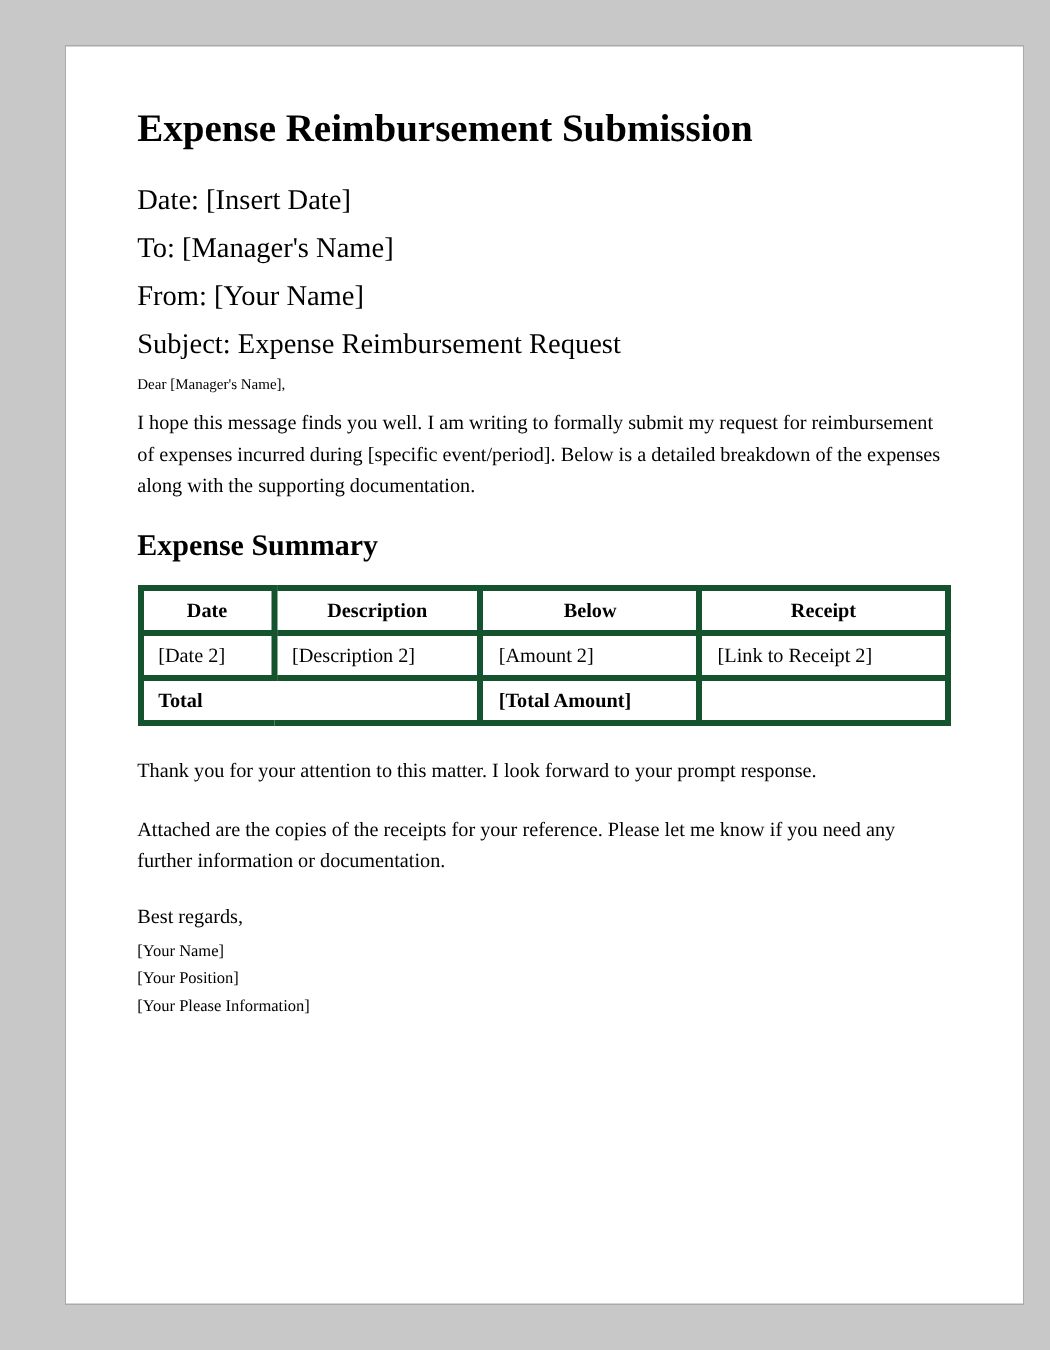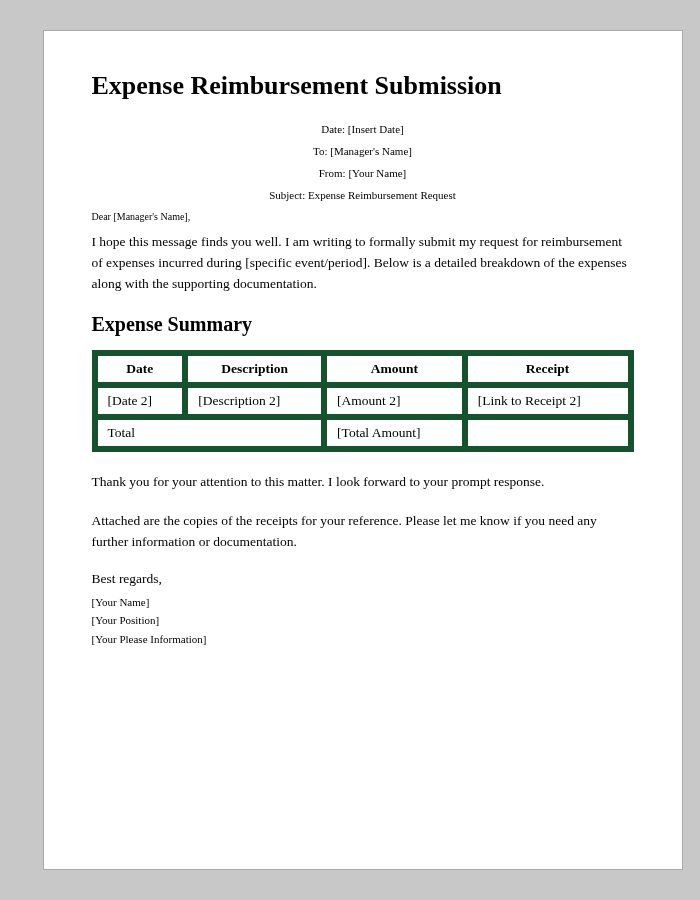--- a/index.html
+++ b/index.html
@@ -29,24 +29,23 @@
     }
 
     .doc-title {
       font-size: 26px;
       font-weight: bold;
       margin-bottom: 22px;
       font-family: Georgia, serif;
     }
 
     .meta-line {
-      font-size: 11px;
+      font-size: 19px;
       margin-bottom: 10px;
       font-family: Georgia, serif;
-      text-align: center;
     }
 
     .dear-line {
       font-size: 10px;
       margin-top: 4px;
       margin-bottom: 10px;
       font-family: Georgia, serif;
     }
 
     .body-para {
@@ -67,36 +66,36 @@
     .expense-table {
       border-collapse: collapse;
       width: 100%;
       margin-bottom: 20px;
       font-size: 13.5px;
       font-family: Georgia, serif;
     }
 
     .expense-table th,
     .expense-table td {
-      border: 6px solid #14532d;
+      border: 4px solid #14532d;
       padding: 5px 10px;
       text-align: left;
     }
 
     .expense-table thead tr th {
       font-weight: bold;
       text-align: center;
     }
 
     .expense-table tbody tr td {
       font-weight: normal;
     }
 
     .expense-table tfoot tr td {
-      font-weight: normal;
+      font-weight: bold;
     }
 
     .signature-block {
       font-size: 11px;
       line-height: 1.7;
       font-family: Georgia, serif;
       margin-top: 6px;
     }
 
     .closing {
@@ -124,21 +123,21 @@
 
   <p class="body-para">I hope this message finds you well. I am writing to formally submit my request for reimbursement of expenses incurred during [specific event/period]. Below is a detailed breakdown of the expenses along with the supporting documentation.</p>
 
   <h2 class="section-heading">Expense Summary</h2>
 
   <table class="expense-table">
     <thead>
       <tr>
         <th>Date</th>
         <th>Description</th>
-        <th>Amount</th>
+        <th>Below</th>
         <th>Receipt</th>
       </tr>
     </thead>
     <tbody>
       <tr>
         <td>[Date 2]</td>
         <td>[Description 2]</td>
         <td>[Amount 2]</td>
         <td>[Link to Receipt 2]</td>
       </tr>

